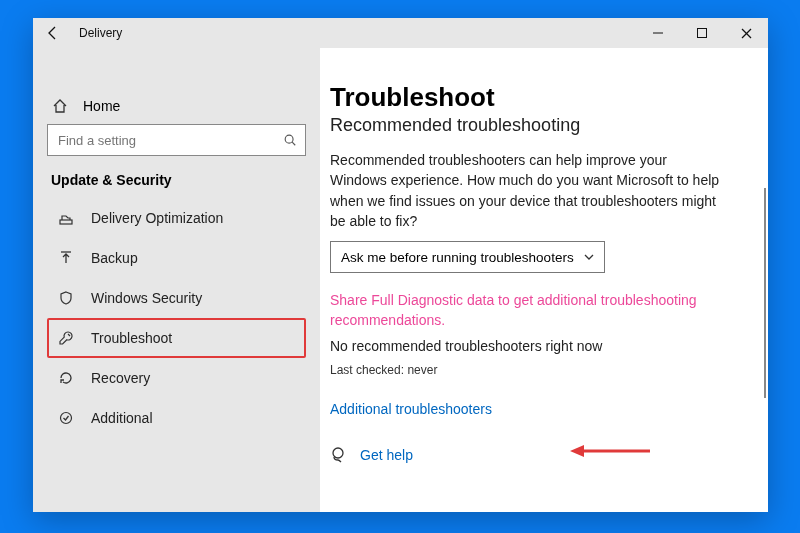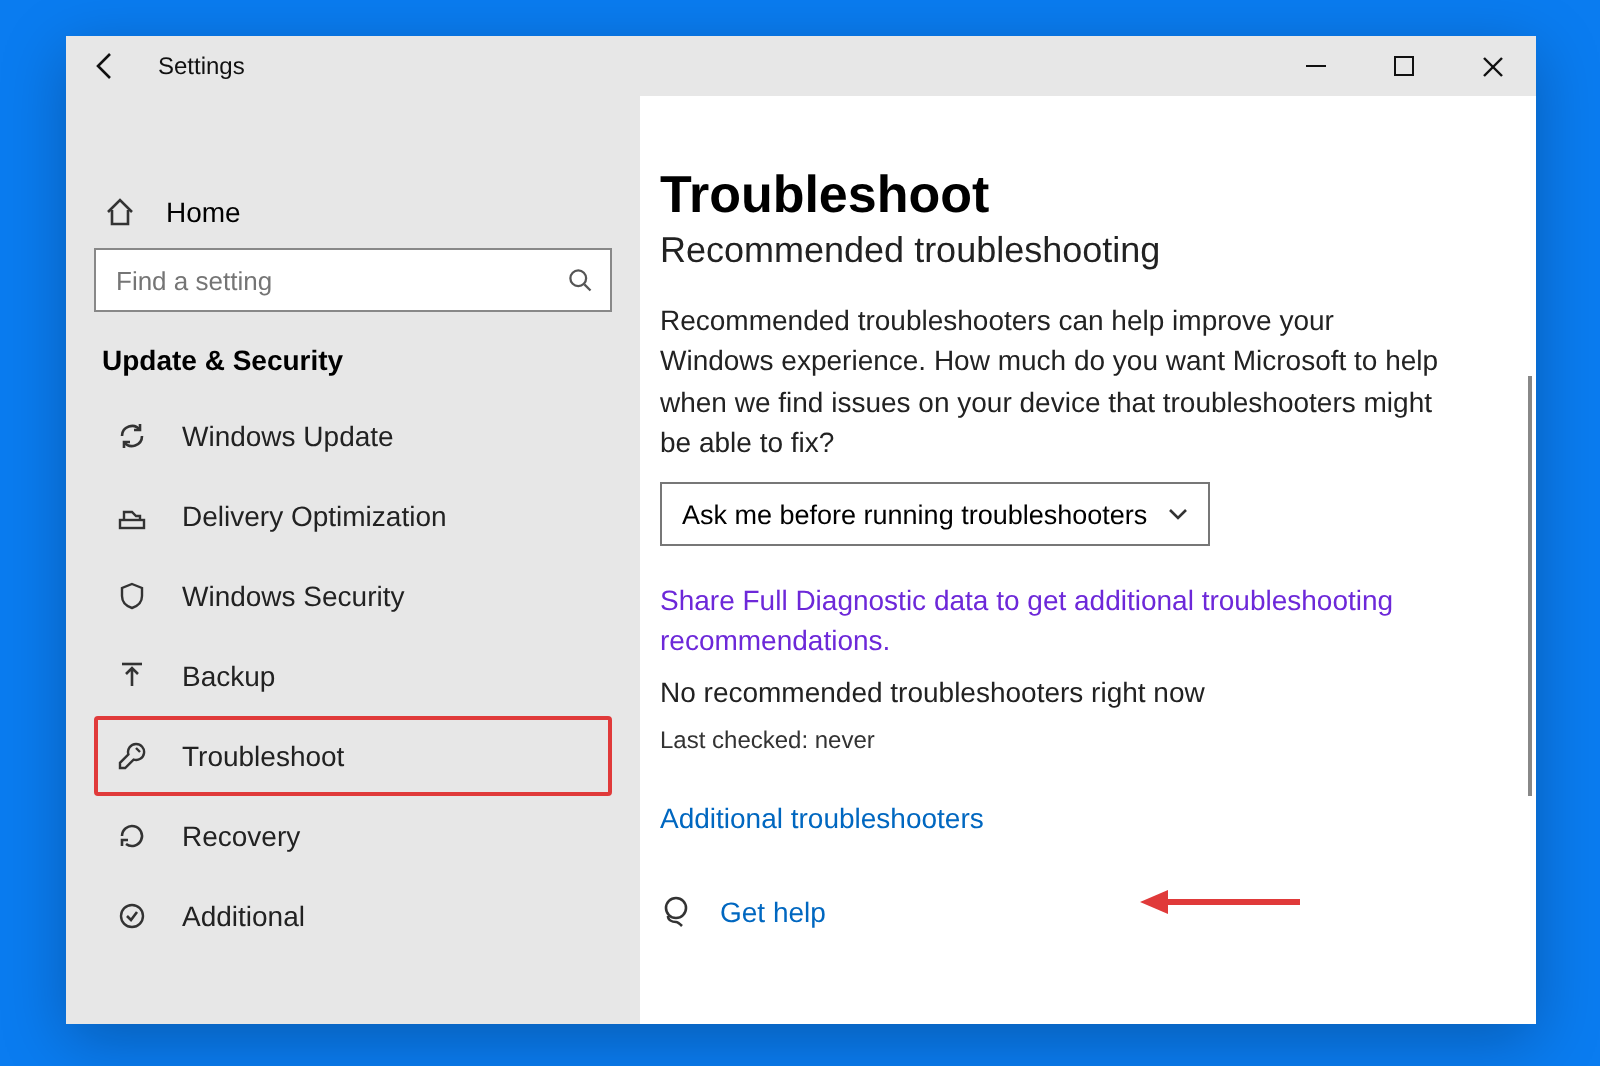--- a/index.html
+++ b/index.html
@@ -25,41 +25,41 @@
   .navlist { display: flex; flex-direction: column; gap: 0; }
   .navitem { display: flex; align-items: center; gap: 16px; height: 40px; padding: 0 8px; font-size: 14px; color: #222; border: 2px solid transparent; border-radius: 2px;}
   .navitem .nicon { width: 18px; display:flex; justify-content:center; color: #333; }
   .navitem.highlighted { border: 2.5px solid #e03a3a; }
   .content { flex: 1; padding: 24px 22px 0 10px; position: relative; overflow: hidden; }
   .content h1 { font-size: 26px; font-weight: 600; margin: 10px 0 2px 0; }
   .content h2 { font-size: 18px; font-weight: 400; margin: 0 0 14px 0; color: #222; }
   .desc { font-size: 14px; color: #222; line-height: 1.45; margin-bottom: 10px; max-width: 390px;}
   .dropdown { display: inline-flex; align-items: center; height: 32px; border: 1px solid #777; padding: 0 10px; font-size: 13.5px; gap: 10px; margin-bottom: 18px;}
   .dropdown .chev { font-size: 11px; }
-  .redtext { color: #6d28d9; font-size: 14px; line-height: 1.4; max-width: 390px; margin-bottom: 6px;}
+  .redtext { color: #ec4899; font-size: 14px; line-height: 1.4; max-width: 390px; margin-bottom: 6px;}
   .small { font-size: 12px; color: #333; margin-top: 6px;}
   .link { color: #0067c0; font-size: 14px; margin-top: 30px; display: block; }
   .link2 { color: #0067c0; font-size: 14px; margin-top: 24px; display: inline-block; }
   .arrow-indicator { position: absolute; left: 250px; top: 395px; }
   .gethelp { display: flex; align-items: center; gap: 12px; margin-top: 28px; font-size: 14px; color: #0067c0;}
   .gethelp .gicon { color: #333; font-size: 16px;}
   .scroll-track { position: absolute; right: 2px; top: 140px; width: 2px; height: 210px; background: #888; }
   svg { display: block; }
 </style>
 </head>
 <body>
 
 <div class="window">
   <div class="titlebar">
     <div class="back">
       <svg width="16" height="16" viewBox="0 0 16 16">
           <path d="M10 2 L4 8 L10 14" stroke="#111" stroke-width="1.3" fill="none"></path>
         </svg>
     </div>
-    <div class="title">Settings</div>
+    <div class="title">Delivery</div>
     <div class="winbtns">
       <div class="winbtn">
         <svg width="10" height="10">
             <line x1="0" y1="5" x2="10" y2="5" stroke="#111" stroke-width="1"></line>
           </svg>
       </div>
       <div class="winbtn">
         <svg width="10" height="10">
             <rect x="0.5" y="0.5" width="9" height="9" stroke="#111" stroke-width="1" fill="none"></rect>
           </svg>
@@ -93,51 +93,42 @@
             </svg>
         </span>
       </div>
 
       <div class="section-head">Update &amp; Security</div>
 
       <div class="navlist">
         <div class="navitem">
           <span class="nicon">
             <svg width="16" height="16" viewBox="0 0 16 16">
-                <path d="M3 8a5 5 0 0 1 9-3 M13 8a5 5 0 0 1-9 3" stroke="#333" stroke-width="1.3" fill="none"></path>
-                <path d="M12 2v3h-3 M4 14v-3h3" stroke="#333" stroke-width="1.3" fill="none"></path>
-              </svg>
-          </span>
-          <span>Windows Update</span>
-        </div>
-        <div class="navitem">
-          <span class="nicon">
-            <svg width="16" height="16" viewBox="0 0 16 16">
                 <rect x="2" y="10" width="12" height="4" stroke="#333" stroke-width="1.2" fill="none"></rect>
                 <path d="M4 10V6h4l2 2h2v2" stroke="#333" stroke-width="1.2" fill="none"></path>
               </svg>
           </span>
           <span>Delivery Optimization</span>
         </div>
         <div class="navitem">
           <span class="nicon">
             <svg width="16" height="16" viewBox="0 0 16 16">
-                <path d="M8 2l5 2v4c0 3-2 5-5 6-3-1-5-3-5-6V4l5-2z" stroke="#333" stroke-width="1.2" fill="none"></path>
-              </svg>
-          </span>
-          <span>Windows Security</span>
-        </div>
-        <div class="navitem">
-          <span class="nicon">
-            <svg width="16" height="16" viewBox="0 0 16 16">
                 <path d="M8 13V4 M5 7l3-3 3 3" stroke="#333" stroke-width="1.3" fill="none"></path>
                 <line x1="3" y1="2" x2="13" y2="2" stroke="#333" stroke-width="1.3"></line>
               </svg>
           </span>
           <span>Backup</span>
+        </div>
+        <div class="navitem">
+          <span class="nicon">
+            <svg width="16" height="16" viewBox="0 0 16 16">
+                <path d="M8 2l5 2v4c0 3-2 5-5 6-3-1-5-3-5-6V4l5-2z" stroke="#333" stroke-width="1.2" fill="none"></path>
+              </svg>
+          </span>
+          <span>Windows Security</span>
         </div>
         <div class="navitem highlighted">
           <span class="nicon">
             <svg width="16" height="16" viewBox="0 0 16 16">
                 <path d="M10 2a4 4 0 0 0-3.8 5.2L2 11.4V14h2.6l4.2-4.2A4 4 0 1 0 10 2z M10 4l2 2" stroke="#333" stroke-width="1.2" fill="none"></path>
               </svg>
           </span>
           <span>Troubleshoot</span>
         </div>
         <div class="navitem">

